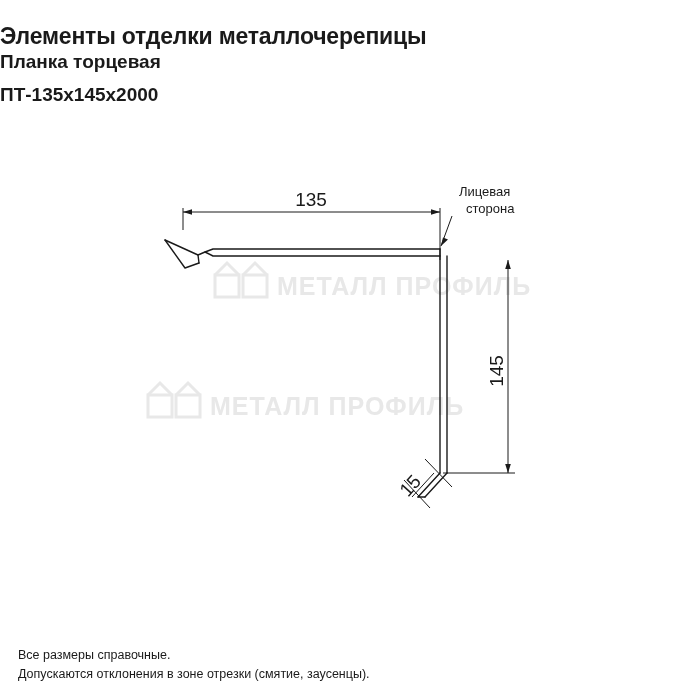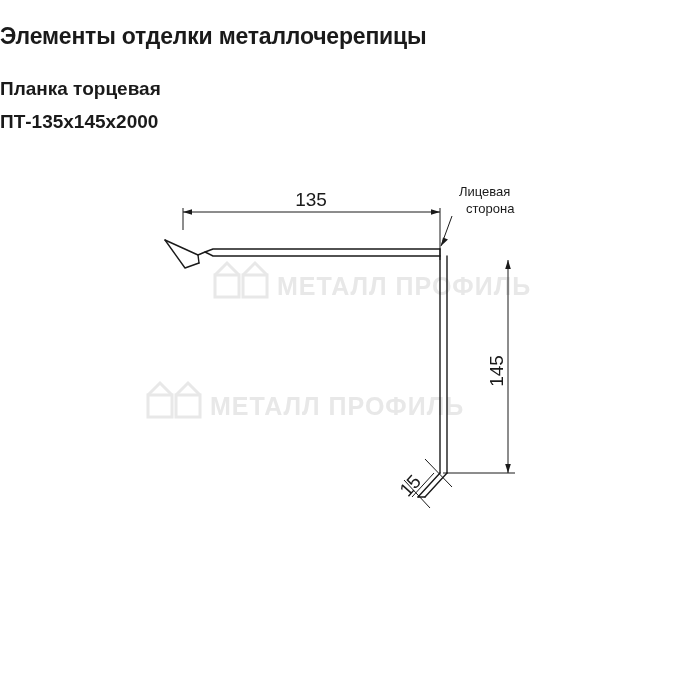--- a/index.html
+++ b/index.html
@@ -27,21 +27,20 @@
   }
   .main-title {
     font-size: 23px;
     font-weight: bold;
     letter-spacing: -0.2px;
     line-height: 28px;
   }
   .sub-title {
     font-size: 19px;
     font-weight: bold;
-    margin-top: 27px;
     line-height: 24px;
   }
   .code-title {
     font-size: 19px;
     font-weight: bold;
     margin-top: 9px;
     line-height: 24px;
   }
   .drawing {
     position: absolute;
@@ -161,14 +160,18 @@
       <g stroke="#1a1a1a" stroke-width="1" fill="none">
         <line x1="404" y1="330" x2="430" y2="358"></line>
         <line x1="425" y1="309" x2="452" y2="337"></line>
         <line x1="412" y1="347" x2="434" y2="323"></line>
       </g>
       <text class="dim-label" x="415" y="340" text-anchor="middle" transform="rotate(-48 415 340)">15</text>
 
     </svg>
   </div>
 
+  <div class="footnotes">
+    <div>Все размеры справочные.</div>
+    <div>Допускаются отклонения в зоне отрезки (смятие, заусенцы).</div>
+  </div>
 
 </div>
 
 </body></html>

